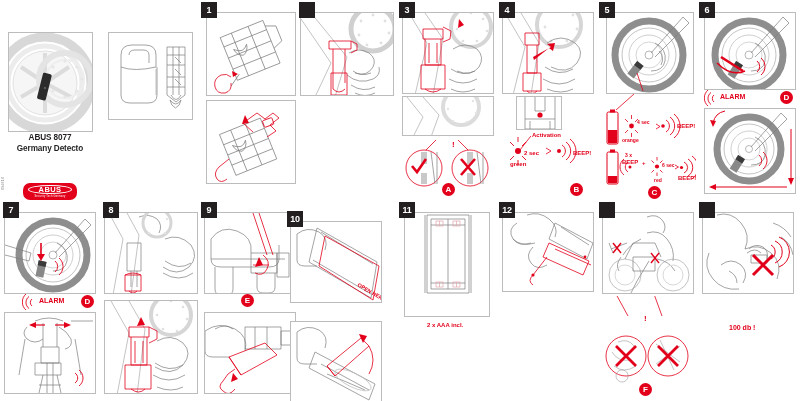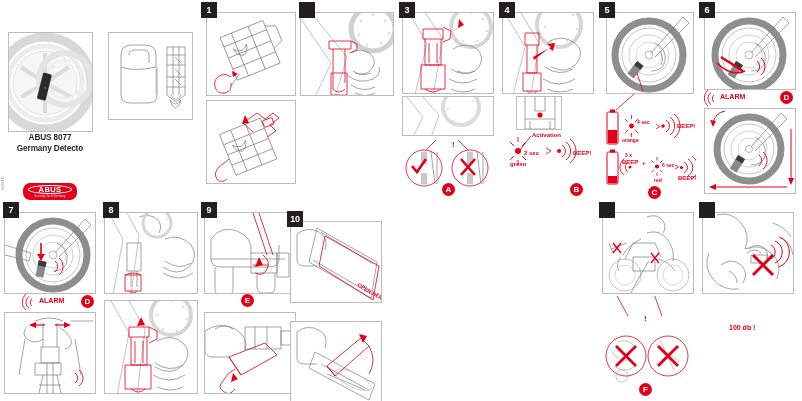--- a/index.html
+++ b/index.html
@@ -736,21 +736,62 @@
         <g class="red">
           <path d="M36 44 L70 16 L78 24 L44 54 z"></path>
           <path d="M36 44 L44 54"></path>
           <path d="M78 24 q8 14 0 28"></path>
         </g>
         <path class="redf" d="M68 12 l8 2 -4 7 z"></path>
       </svg>
     </div>
   </div>
 
-
+  <div class="cell row2" style="left:396px;">
+    <div class="tab">11</div>
+    <div class="frame" style="left:8px;top:12px;width:86px;height:105px;">
+      <svg width="86" height="105" viewBox="0 0 86 105">
+        <path class="ln" d="M22 2 h42 v78 h-42 z"></path>
+        <path class="ln" d="M26 6 h34 v70 h-34 z"></path>
+        <path class="ln" d="M43 6 v70"></path>
+        <path class="ln" d="M26 12 h34 M26 70 h34"></path>
+        <path class="ln" d="M20 2 v78 M66 2 v78"></path>
+        <g stroke="#e2a5ad" stroke-width="0.7" fill="none">
+          <rect x="31" y="8" width="7" height="5"></rect>
+          <rect x="48" y="8" width="7" height="5"></rect>
+          <rect x="31" y="69" width="7" height="5"></rect>
+          <rect x="48" y="69" width="7" height="5"></rect>
+          <path d="M34.5 8 v5 M51.5 8 v5 M34.5 69 v5 M51.5 69 v5"></path>
+        </g>
+      </svg>
+    </div>
+    <div class="rtext t6" style="left:31px;top:122px;">2 x AAA incl.</div>
+  </div>
+
+  <div class="cell row2" style="left:496px;">
+    <div class="tab">12</div>
+    <div class="frame" style="left:6px;top:12px;width:92px;height:80px;">
+      <svg width="92" height="80" viewBox="0 0 92 80">
+        <path class="ln" d="M24 2 q12-4 22 4 q10 8 6 18"></path>
+        <path class="ln" d="M14 10 q-10 6 -4 16 q6 8 18 4"></path>
+        <path class="ln" d="M10 26 q8 8 22 4"></path>
+        <path class="ln" d="M52 10 L90 30 L84 46 L46 26 z"></path>
+        <path class="ln" d="M58 14 L86 32"></path>
+        <path class="ln" d="M30 34 q-8 8 -2 16 q6 8 16 2"></path>
+        <g class="red">
+          <path d="M46 30 L86 48 L80 62 L40 44 z"></path>
+          <path d="M44 44 L30 62"></path>
+          <path d="M30 62 q-6 6 0 10"></path>
+          <path d="M52 36 L88 52"></path>
+        </g>
+        <circle cx="30" cy="62" r="1.6" fill="#e2001a"></circle>
+        <circle cx="82" cy="44" r="1.4" fill="#e2001a"></circle>
+      </svg>
+    </div>
+  </div>
 
   <div class="cell row2" style="left:596px;">
     <div class="tab blank"></div>
     <div class="frame" style="left:6px;top:12px;width:92px;height:82px;">
       <svg width="92" height="82" viewBox="0 0 92 82">
         <path class="ln" d="M44 4 q10-4 16 4 q4 6 0 12"></path>
         <path class="ln" d="M44 20 q12-4 20 6 q8 10 6 22"></path>
         <path class="ln" d="M38 26 q-12 6 -18 16"></path>
         <path class="ln" d="M18 44 q-6 8 -2 14"></path>
         <path class="ln" d="M54 46 q12 2 18 12"></path>

